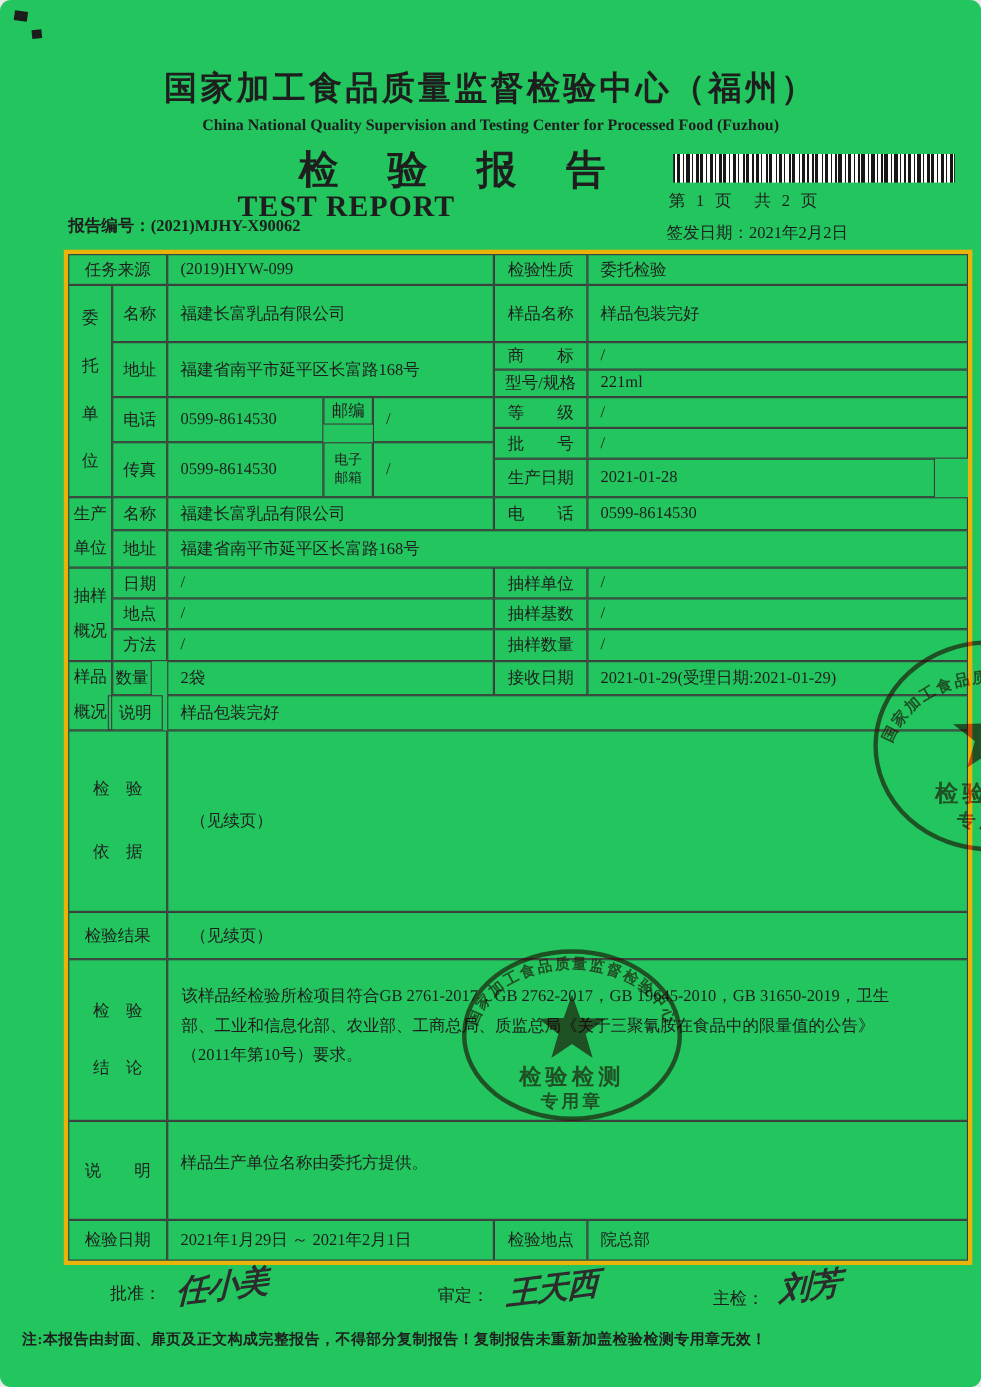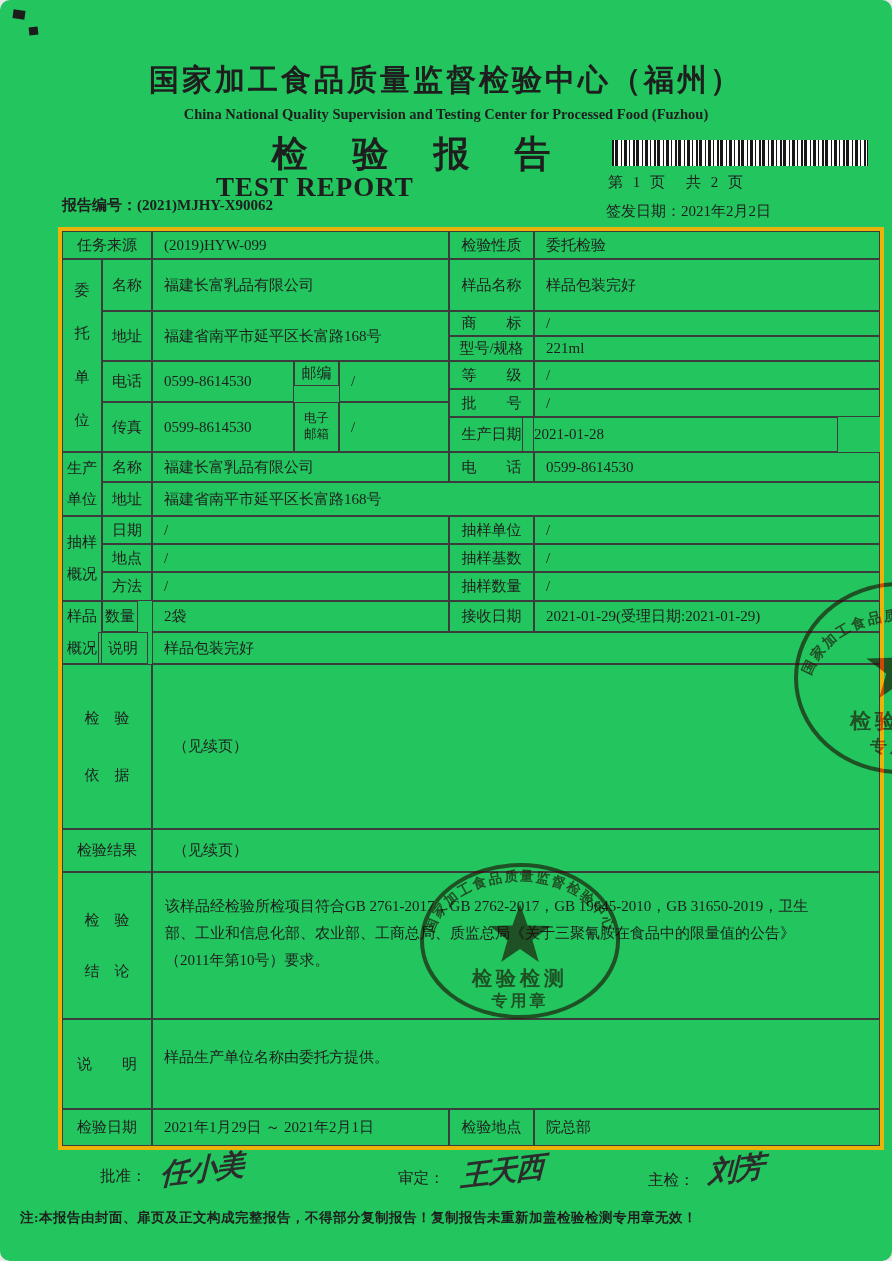--- a/index.html
+++ b/index.html
@@ -91,21 +91,21 @@
     <div class="c val" style="left:472px;top:28px;width:346px;height:52px">样品包装完好</div>
     <div class="c lab" style="left:387px;top:80px;width:85px;height:25px">商　　标</div>
     <div class="c val" style="left:472px;top:80px;width:346px;height:25px">/</div>
     <div class="c lab" style="left:387px;top:105px;width:85px;height:25px">型号/规格</div>
     <div class="c val" style="left:472px;top:105px;width:346px;height:25px">221ml</div>
     <div class="c lab" style="left:387px;top:130px;width:85px;height:28px">等　　级</div>
     <div class="c val" style="left:472px;top:130px;width:346px;height:28px">/</div>
     <div class="c lab" style="left:387px;top:158px;width:85px;height:28px">批　　号</div>
     <div class="c val" style="left:472px;top:158px;width:346px;height:28px">/</div>
     <div class="c lab" style="left:387px;top:186px;width:85px;height:35px">生产日期</div>
-    <div class="c val" style="left:460px;top:186px;width:316px;height:35px">2021-01-28</div>
+    <div class="c val" style="left:472px;top:186px;width:316px;height:35px">2021-01-28</div>
 
     <div class="c lab grp pre" style="left:0;top:221px;width:40px;height:64px">生产
 单位</div>
     <div class="c lab" style="left:40px;top:221px;width:50px;height:30px">名称</div>
     <div class="c val" style="left:90px;top:221px;width:297px;height:30px">福建长富乳品有限公司</div>
     <div class="c lab" style="left:387px;top:221px;width:85px;height:30px">电　　话</div>
     <div class="c val" style="left:472px;top:221px;width:346px;height:30px">0599-8614530</div>
     <div class="c lab" style="left:40px;top:251px;width:50px;height:34px">地址</div>
     <div class="c val" style="left:90px;top:251px;width:728px;height:34px">福建省南平市延平区长富路168号</div>
 

